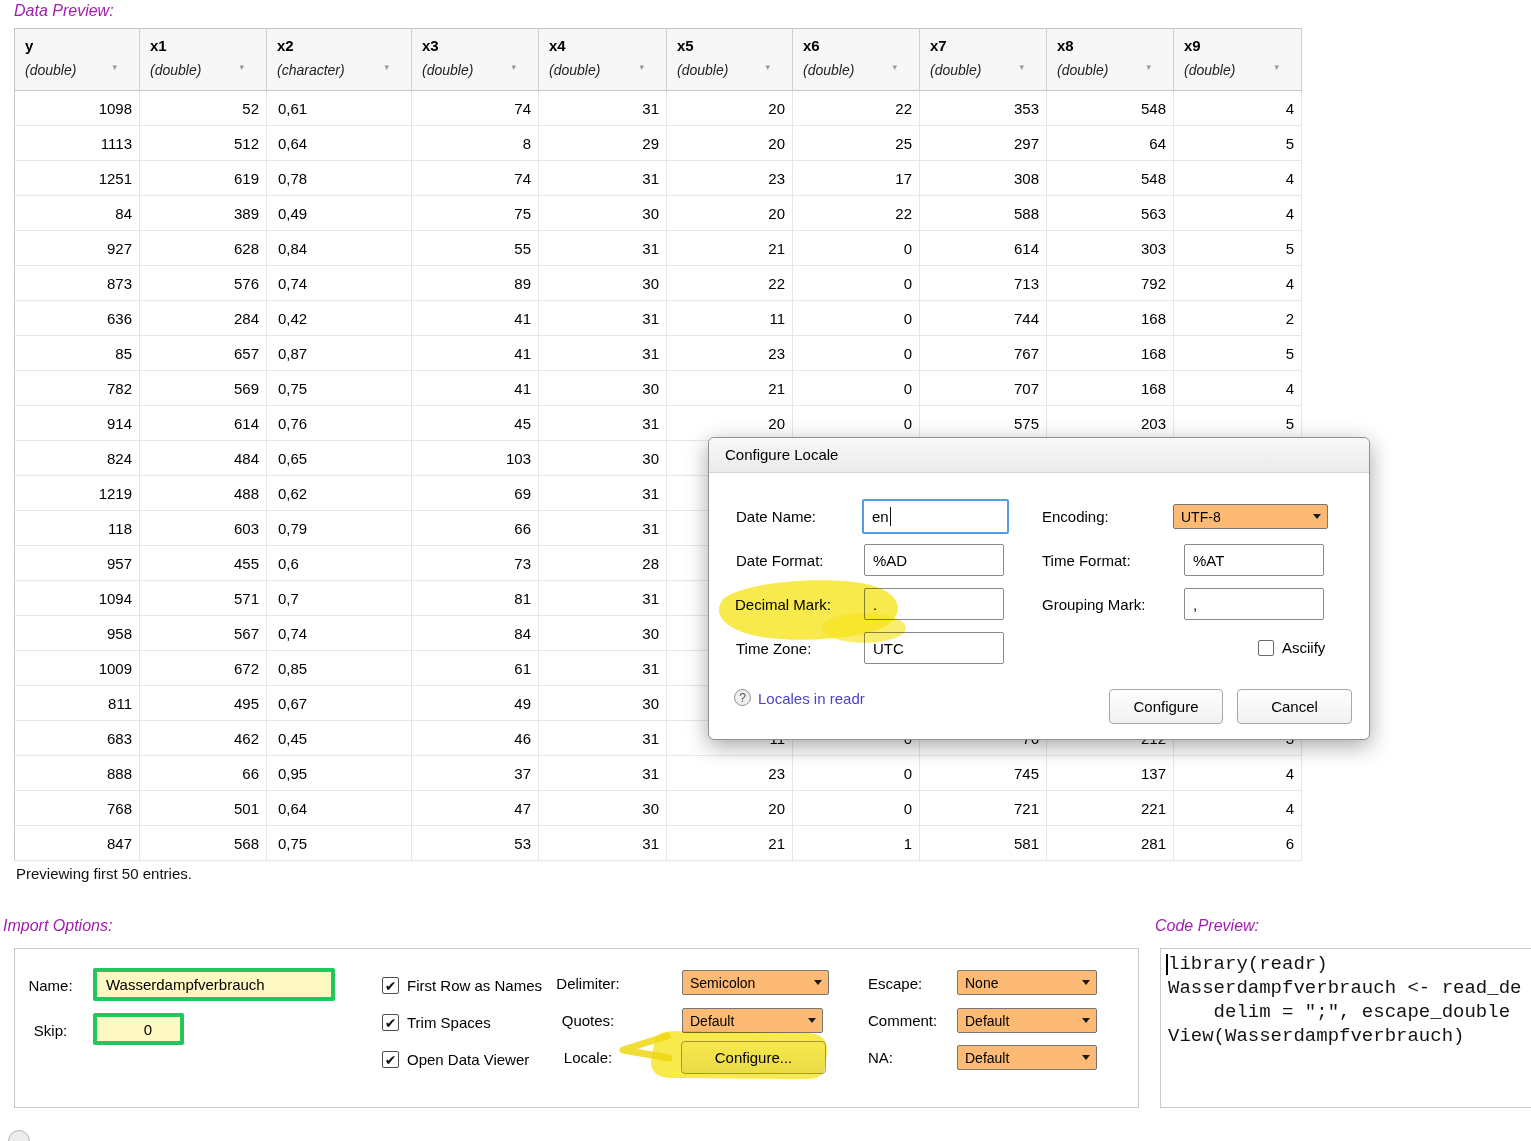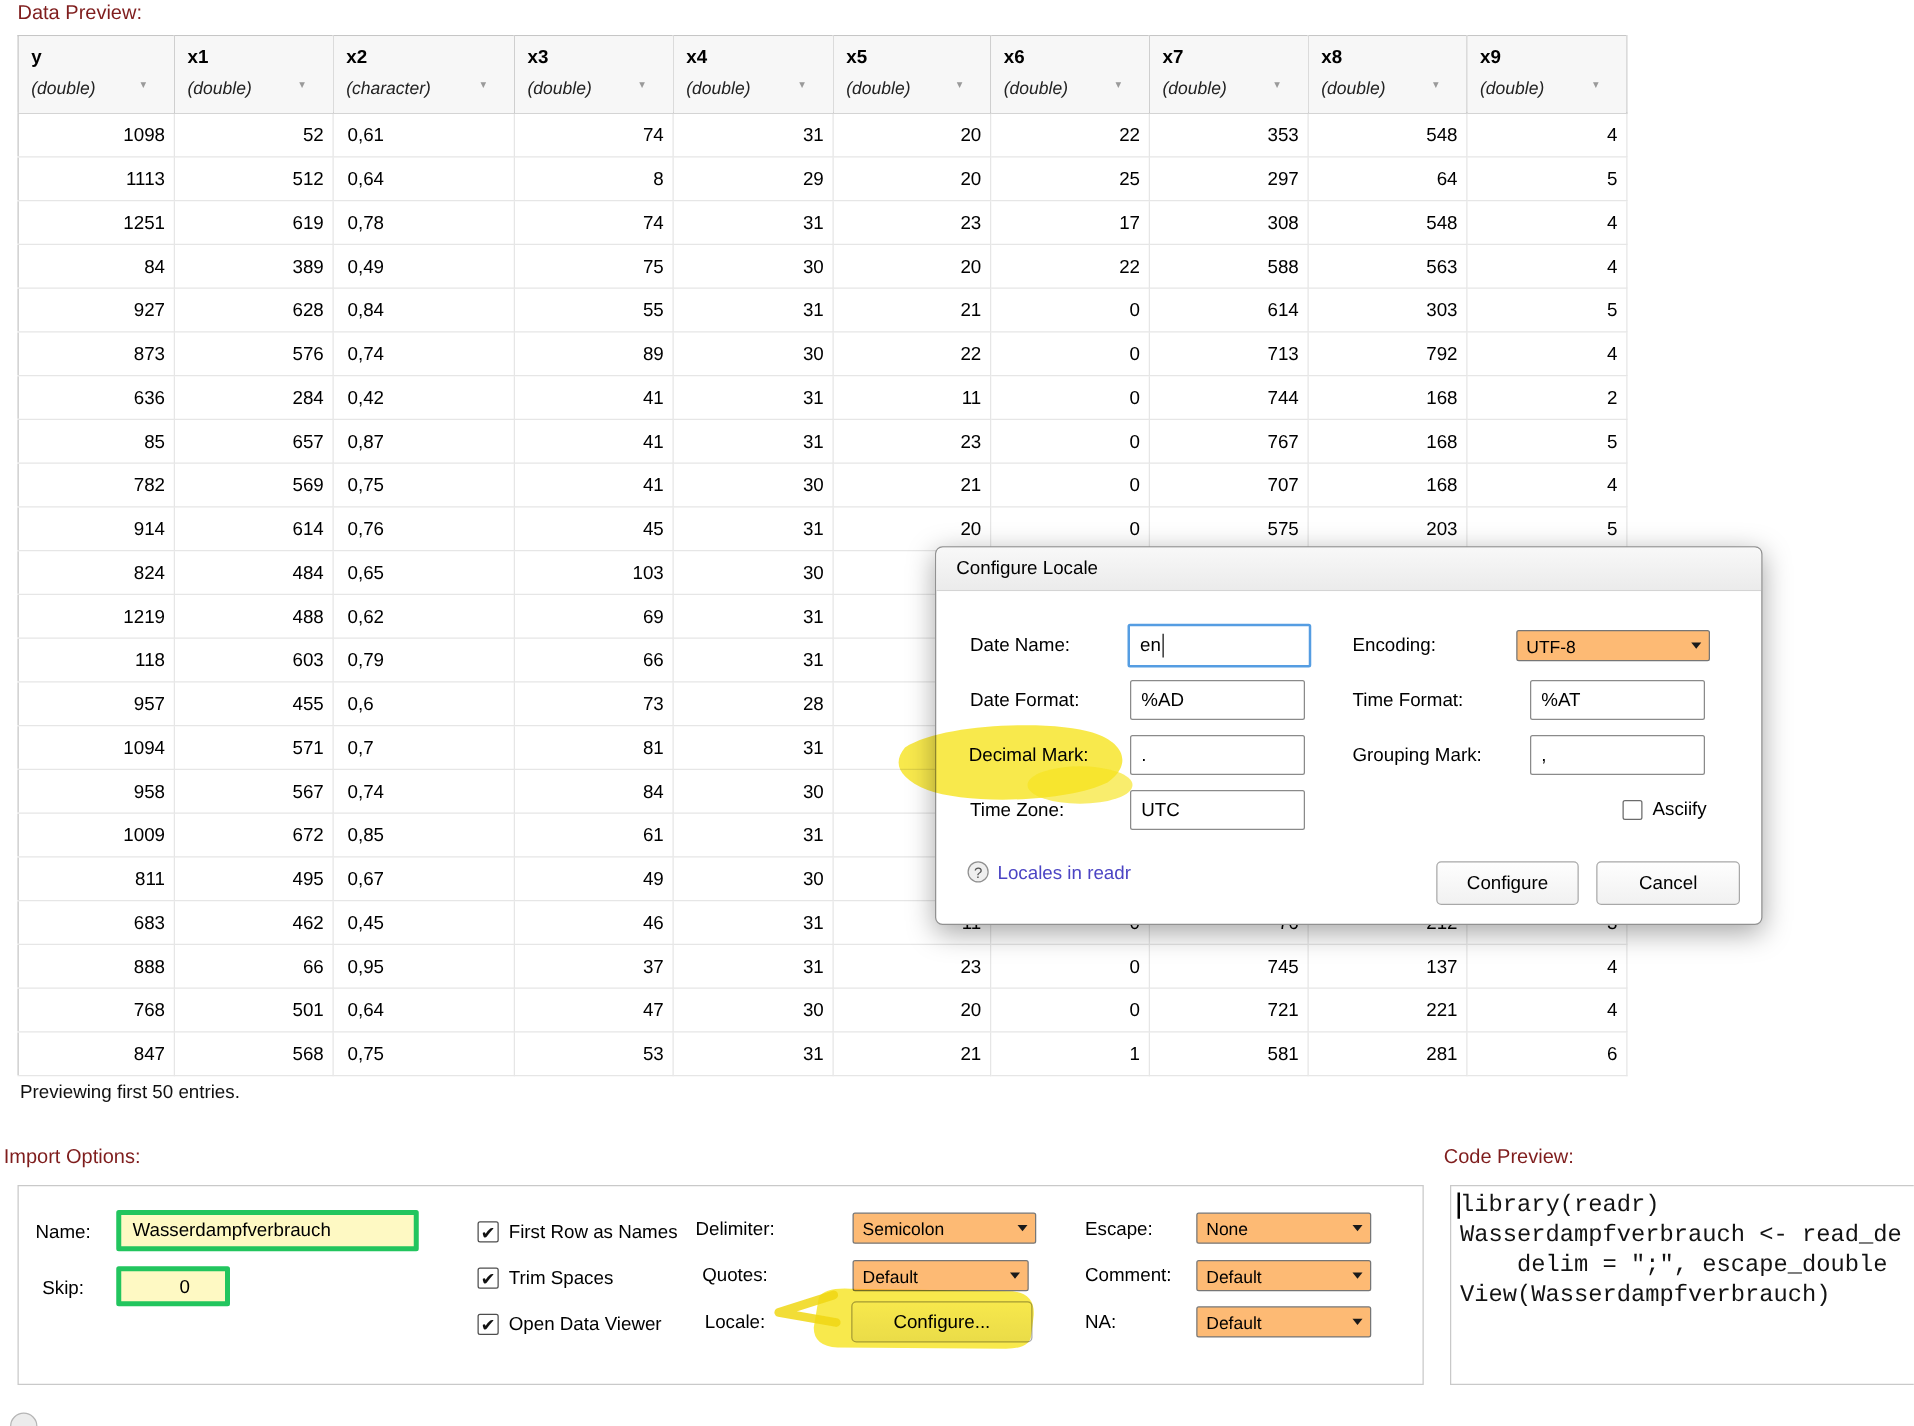--- a/index.html
+++ b/index.html
@@ -4,21 +4,21 @@
 <style>
   html,body{margin:0;padding:0;}
   body{
     position:relative;
     width:1531px;height:1141px;
     overflow:hidden;
     background:#fff;
     font-family:"Liberation Sans", sans-serif;
     color:#000;
   }
-  .section-title{position:absolute;font-size:16px;color:#7f1d1d;}
+  .section-title{position:absolute;font-size:16px;color:#a21caf;font-style:italic;}
   #dp-title{left:14px;top:2px;}
   #io-title{left:3px;top:917px;}
   #cp-title{left:1155px;top:917px;}
 
   
   .preview-table{
     position:absolute;left:14px;top:28px;width:1287px;
     border-collapse:collapse;table-layout:fixed;background:#fff;
     border:1px solid #c6c6c6;
   }
@@ -94,21 +94,21 @@
     font-family:"Liberation Mono","DejaVu Sans Mono",monospace;
     font-size:19px;line-height:24px;color:#131313;
   }
   .code-line{white-space:pre;}
   .code-cursor{position:absolute;left:5px;top:5px;width:2px;height:21px;background:#000;}
 
   
   .dialog{
     position:absolute;left:708px;top:437px;width:662px;height:303px;
     background:#fff;border:1px solid #919191;border-radius:6px;
-    box-shadow:0 6px 22px rgba(0,0,0,0.35);z-index:40;box-sizing:border-box;margin-left:40px;
+    box-shadow:0 6px 22px rgba(0,0,0,0.35);z-index:40;box-sizing:border-box;
   }
   .dialog-title{
     height:34px;line-height:34px;padding-left:16px;font-size:15px;
     background:linear-gradient(#f8f8f8,#ebebeb);border-bottom:1px solid #d4d4d4;
     border-radius:6px 6px 0 0;
   }
   .dlg-label{position:absolute;font-size:15px;}
   .dlg-input{
     position:absolute;width:140px;height:32px;border:1px solid #8a8a8a;border-radius:2px;
     font-size:15px;font-family:inherit;padding:0 8px;box-sizing:border-box;background:#fff;

